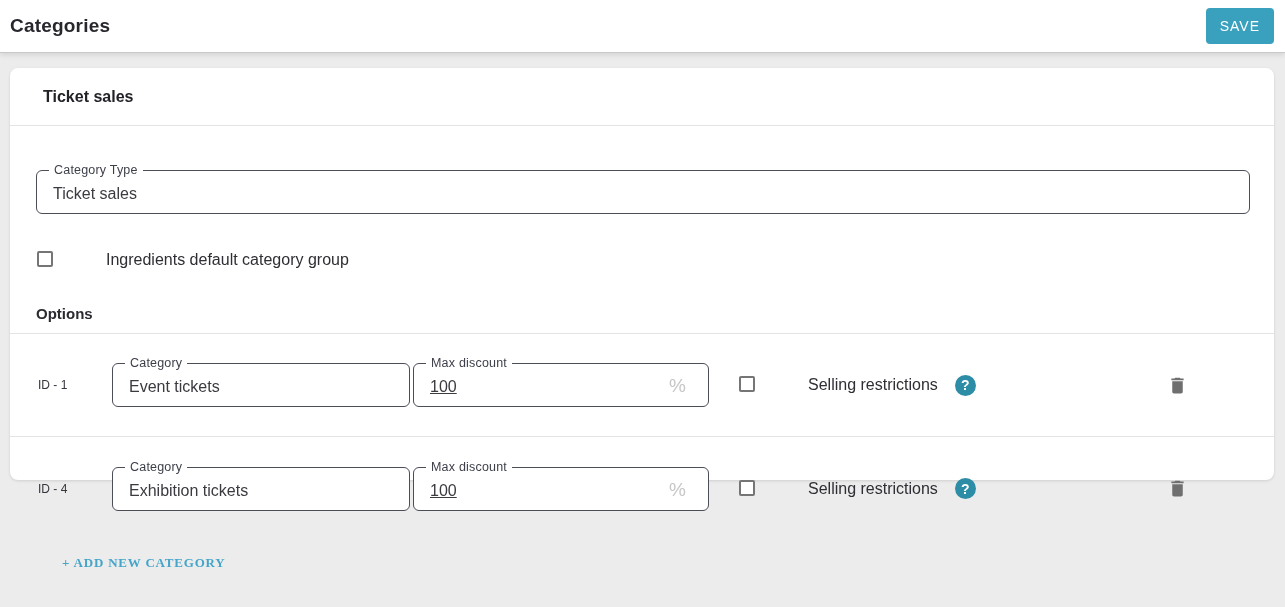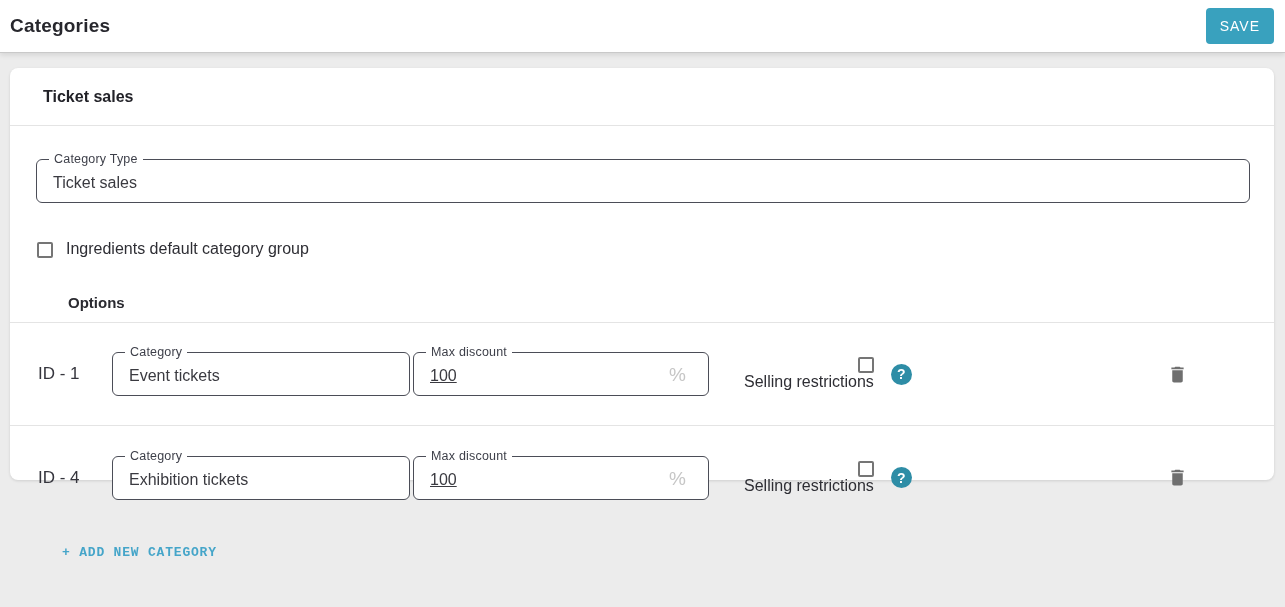--- a/index.html
+++ b/index.html
@@ -100,66 +100,65 @@
     position: absolute;
     right: 22px;
     top: 50%;
     transform: translateY(-46%);
     font-size: 19px;
     color: #c6c6c6;
     pointer-events: none;
   }
   .field.with-suffix input { padding-right: 56px; text-decoration: underline; }
 
-  .category-type-field { margin-top: 33px; }
-
-  
-  .check-row { display: flex; align-items: flex-end; cursor: pointer; }
+  .category-type-field { margin-top: 44px; }
+
+  
+  .check-row { display: flex; align-items: flex-start; cursor: pointer; gap: 40px; }
   .checkbox {
     width: 16px; height: 16px;
     border: 2px solid #757575;
     border-radius: 2px;
     background: #fff;
     flex: none;
     cursor: pointer;
   }
   .check-label { font-size: 16px; color: #2e2e34; margin-left: 13px; }
 
   .ingredients-row { margin-top: 37px; margin-left: 1px; }
 
   .options-heading {
     margin-top: 36px;
     font-size: 15px;
     font-weight: 600;
     color: #2a2a30;
-    margin-left: 32px;
   }
   .divider-full {
     border: none;
     border-top: 1px solid #e4e4e4;
     margin: 11px -24px 0 -26px;
   }
 
   
   .option-row {
     display: flex;
     align-items: center;
     height: 103px;
   }
   .option-row.bordered { border-bottom: 1px solid #e4e4e4; margin: 0 -24px 0 -26px; padding: 0 24px 0 26px; }
   .row-id {
     width: 76px;
     flex: none;
-    font-size: 17px;
+    font-size: 12px;
     color: #35353d;
     padding-left: 2px;
   }
   .cat-field { width: 298px; flex: none; }
   .disc-field { width: 296px; flex: none; margin-left: 3px; }
-  .sell-check { margin-left: 22px; flex-direction: column; }
+  .sell-check { margin-left: 30px; }
   .help-icon {
     width: 21px; height: 21px;
     margin-left: 17px;
     border-radius: 50%;
     background: #2e8da6;
     color: #ffffff;
     font-size: 14px;
     font-weight: 700;
     display: flex;
     align-items: center;
@@ -175,21 +174,21 @@
     padding: 4px;
     cursor: pointer;
     line-height: 0;
   }
   .trash-btn svg { fill: #6f6f6f; width: 21px; height: 21px; }
 
   .add-row { padding: 13px 0 0 26px; }
   .add-link {
     background: none;
     border: none;
-    font-family: Liberation Mono, monospace;
+    font-family: Liberation Serif, serif;
     font-size: 13px;
     font-weight: 600;
     letter-spacing: 0.8px;
     color: #45a5c9;
     cursor: pointer;
   }
 </style>
 </head>
 <body>
 

